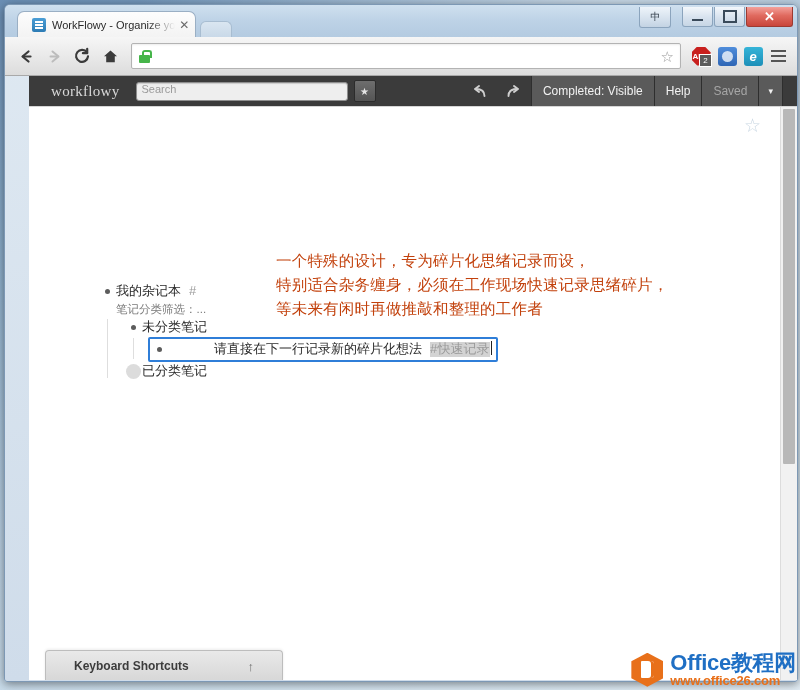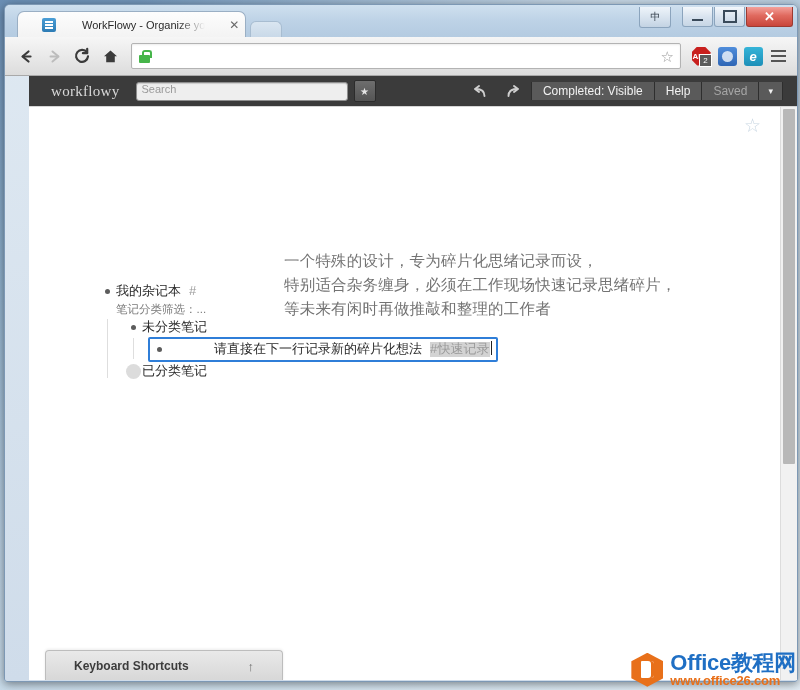--- a/index.html
+++ b/index.html
@@ -75,27 +75,26 @@
   
   #tabstrip {
     position: absolute; left: 12px; bottom: 0;
     display: flex; align-items: flex-end;
     height: 26px;
   }
   .tab {
     position: relative;
     display: flex; align-items: center;
     height: 25px;
-    padding: 0 6px 0 24px;
+    padding: 0 6px 0 14px;
     background: linear-gradient(180deg, #fdfdfd 0%, #f3f3f3 100%);
     border: 1px solid #9aafc4;
     border-bottom: none;
     border-radius: 7px 7px 0 0;
     max-width: 210px;
-    gap: 20px;
   }
   .tab-favicon {
     width: 14px; height: 14px;
     border-radius: 2px;
     background: linear-gradient(180deg, #4a9ed6 0%, #2d7cb5 100%);
     margin-right: 6px;
     flex: none;
     position: relative;
   }
   .tab-favicon::before {
@@ -246,21 +245,21 @@
     margin-left: 6px;
     background: linear-gradient(180deg, #6e6e6e 0%, #545454 100%);
     border: 1px solid #2c2c2c;
     border-radius: 2px;
     display: flex; align-items: center; justify-content: center;
     color: #e6e6e6; font-size: 10px;
   }
   #wf-right {
     margin-left: auto;
     display: flex; align-items: stretch;
-    height: 18px;
+    height: 31px;
   }
   .wf-undo {
     width: 34px;
     display: flex; align-items: center; justify-content: center;
     color: #cfcfcf; font-size: 15px;
   }
   .wf-btn {
     display: flex; align-items: center;
     padding: 0 11px;
     background: #5a5a5a;
@@ -297,22 +296,22 @@
 
   
   #content-star {
     position: absolute; right: 36px; top: 9px;
     color: #c8d6e2; font-size: 19px; line-height: 1;
   }
 
   
   #annotation {
     position: absolute;
-    left: 255px; top: 142px;
-    color: #737373;
+    left: 247px; top: 142px;
+    color: #c2410c;
     font-size: 15.5px;
     line-height: 24px;
     white-space: pre;
     letter-spacing: .2px;
   }
 
   
   #outline {
     position: absolute;
     left: 70px; top: 175px;

